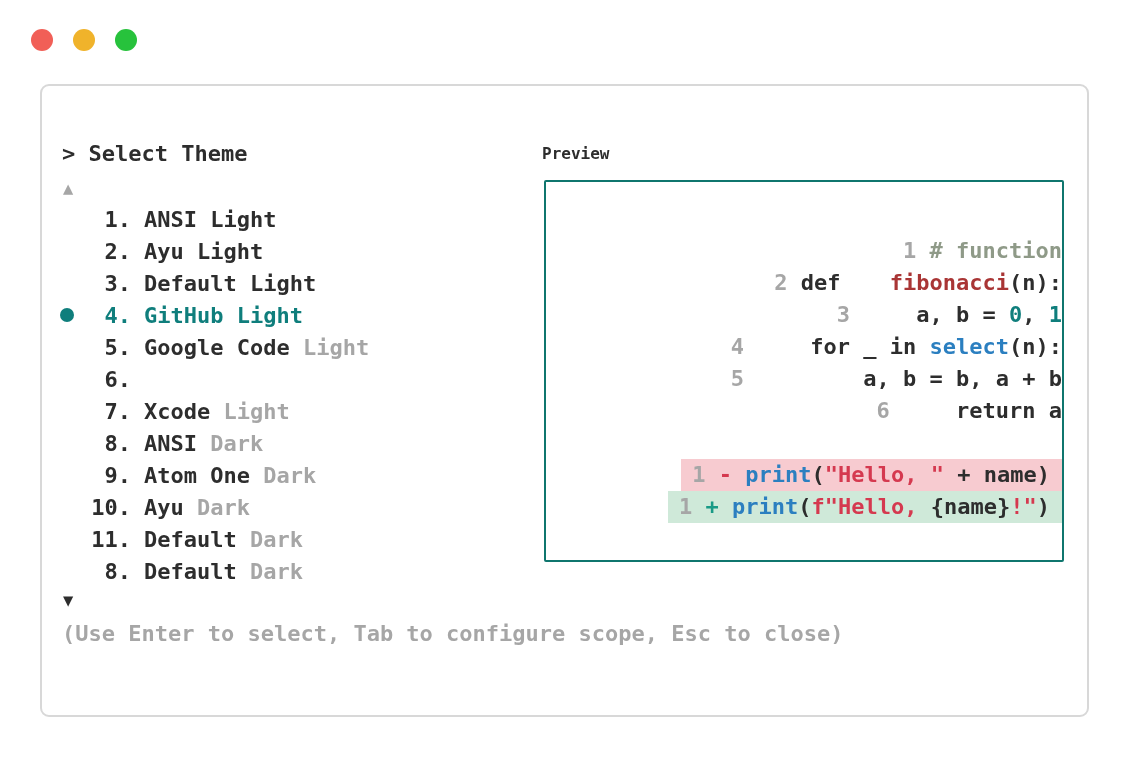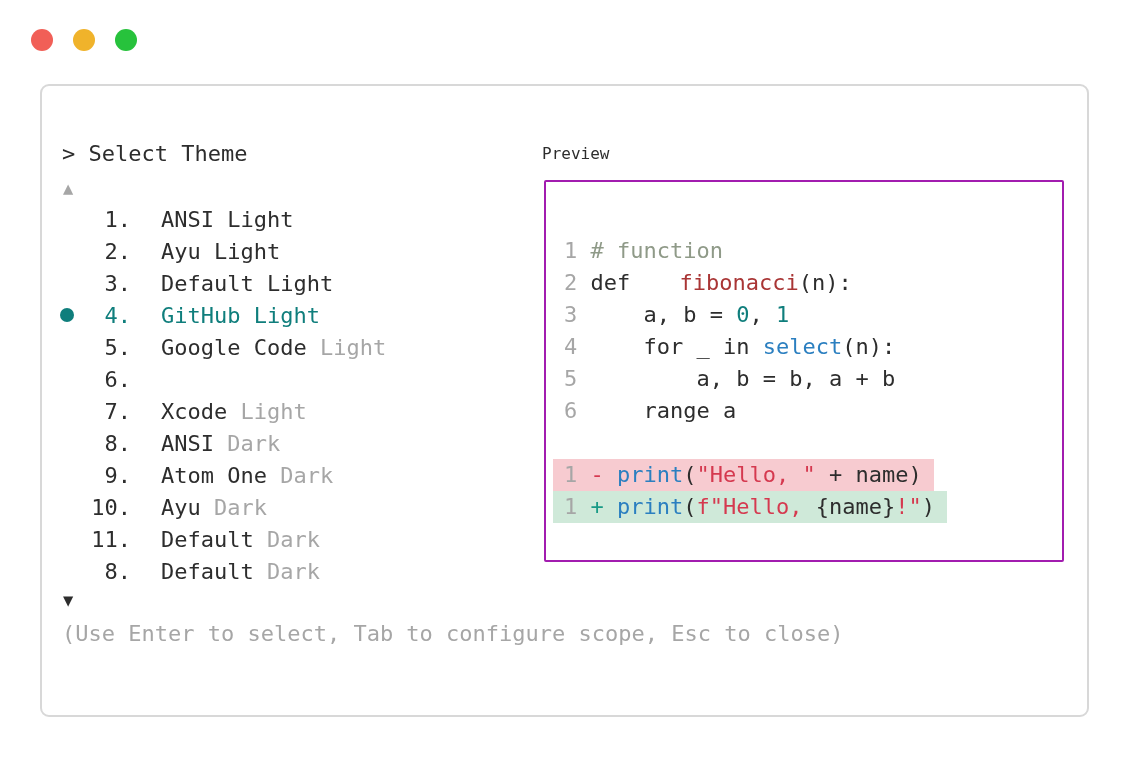--- a/index.html
+++ b/index.html
@@ -5,44 +5,44 @@
   * { margin:0; padding:0; box-sizing:border-box; }
   html,body { width:1129px; height:757px; background:#ffffff; overflow:hidden; }
   body { font-family:"DejaVu Sans Mono", monospace; color:var(--ink,#2d2d2d); position:relative; }
 
   
   .traffic { position:absolute; left:31px; top:29px; display:flex; gap:20px; }
   .light { width:22px; height:22px; border-radius:50%; }
 
   
   .main-box { position:absolute; left:40px; top:84px; width:1049px; height:633px;
-              border:2px solid #d8d8d8; border-radius:9px; background:#fff; }
+              border:2px solid #d8d8d8; border-radius:9px; background:#fff;font-weight:bold; }
 
   .picker-title { position:absolute; left:20px; top:52px; font-size:22px; line-height:32px; color:var(--ink,#2d2d2d); white-space:pre; }
   .preview-label { position:absolute; left:500px; top:52px; font-size:16px; line-height:32px; color:var(--ink,#2d2d2d); }
 
   .scroll-ind { position:absolute; left:21px; font-size:17px; line-height:32px; }
   .scroll-up { top:86px; color:var(--muted,#a6a6a6); }
   .scroll-down { top:498px; color:var(--ink,#2d2d2d); }
 
   
   .theme-list { position:absolute; left:18px; top:117px; }
   .theme-row { display:flex; align-items:center; height:32px; font-size:22px; white-space:pre; }
   .bullet-cell { width:31px; display:flex; align-items:center; }
   .bullet-dot { width:14px; height:14px; border-radius:50%; background:var(--teal,#0f7e7c); }
   .num-cell { width:40px; text-align:right; }
-  .name-cell { margin-left:30px; }
+  .name-cell { margin-left:13px; }
   .theme-row .muted { color:var(--muted,#a6a6a6); }
   .theme-row.selected, .theme-row.selected .num-cell, .theme-row.selected .name-cell { color:var(--teal,#0f7e7c); }
 
   .help-text { position:absolute; left:20px; top:532px; font-size:22px; line-height:32px; color:var(--muted,#a6a6a6); white-space:pre;text-align:center; }
 
   
   .preview-box { position:absolute; left:502px; top:94px; width:520px; height:382px;
-                 border:2px solid #a21caf; border-radius:2px; background:#fff; overflow:hidden; }
+                 border:2px solid #0f766e; border-radius:2px; background:#fff; overflow:hidden;text-align:right; }
   .code { padding:53px 0 0 18px; }
   .code-line { height:32px; font-size:22px; line-height:32px; white-space:pre; }
   .line-inner { display:inline-block; height:32px; }
   .ln { color:var(--muted,#a6a6a6); }
   .tok-plain  { color:var(--ink,#2d2d2d); }
   .tok-comment{ color:var(--comment,#8f9a88); }
   .tok-func   { color:var(--brick,#a93535);margin-left:36px; }
   .tok-call   { color:var(--blue,#2b7fc0); }
   .tok-num    { color:var(--teal,#0f7e7c); }
   .tok-string { color:var(--crimson,#d5394f); }
@@ -85,19 +85,19 @@
 
   <div class="help-text">(Use Enter to select, Tab to configure scope, Esc to close)</div>
 
   <div class="preview-box">
     <div class="code">
         <div class="code-line"><span class="line-inner"><span class="ln">1 </span><span class="tok-comment"># function</span></span></div>
         <div class="code-line"><span class="line-inner"><span class="ln">2 </span><span class="tok-plain">def </span><span class="tok-func">fibonacci</span><span class="tok-plain">(n):</span></span></div>
         <div class="code-line"><span class="line-inner"><span class="ln">3 </span><span class="tok-plain">    a, b = </span><span class="tok-num">0</span><span class="tok-plain">, </span><span class="tok-num">1</span></span></div>
         <div class="code-line"><span class="line-inner"><span class="ln">4 </span><span class="tok-plain">    for _ in </span><span class="tok-call">select</span><span class="tok-plain">(n):</span></span></div>
         <div class="code-line"><span class="line-inner"><span class="ln">5 </span><span class="tok-plain">        a, b = b, a + b</span></span></div>
-        <div class="code-line"><span class="line-inner"><span class="ln">6 </span><span class="tok-plain">    range a</span></span></div>
+        <div class="code-line"><span class="line-inner"><span class="ln">6 </span><span class="tok-plain">    return a</span></span></div>
         <div class="code-line"><span class="line-inner"></span></div>
         <div class="code-line"><span class="line-inner diff-removed"><span class="ln">1 </span><span class="tok-minus">- </span><span class="tok-call">print</span><span class="tok-plain">(</span><span class="tok-string">"Hello, "</span><span class="tok-plain"> + name)</span></span></div>
         <div class="code-line"><span class="line-inner diff-added"><span class="ln">1 </span><span class="tok-plus">+ </span><span class="tok-call">print</span><span class="tok-plain">(</span><span class="tok-string">f"Hello, </span><span class="tok-plain">{name}</span><span class="tok-string">!"</span><span class="tok-plain">)</span></span></div>
       </div>
   </div>
 </div>
 
 </body></html>

